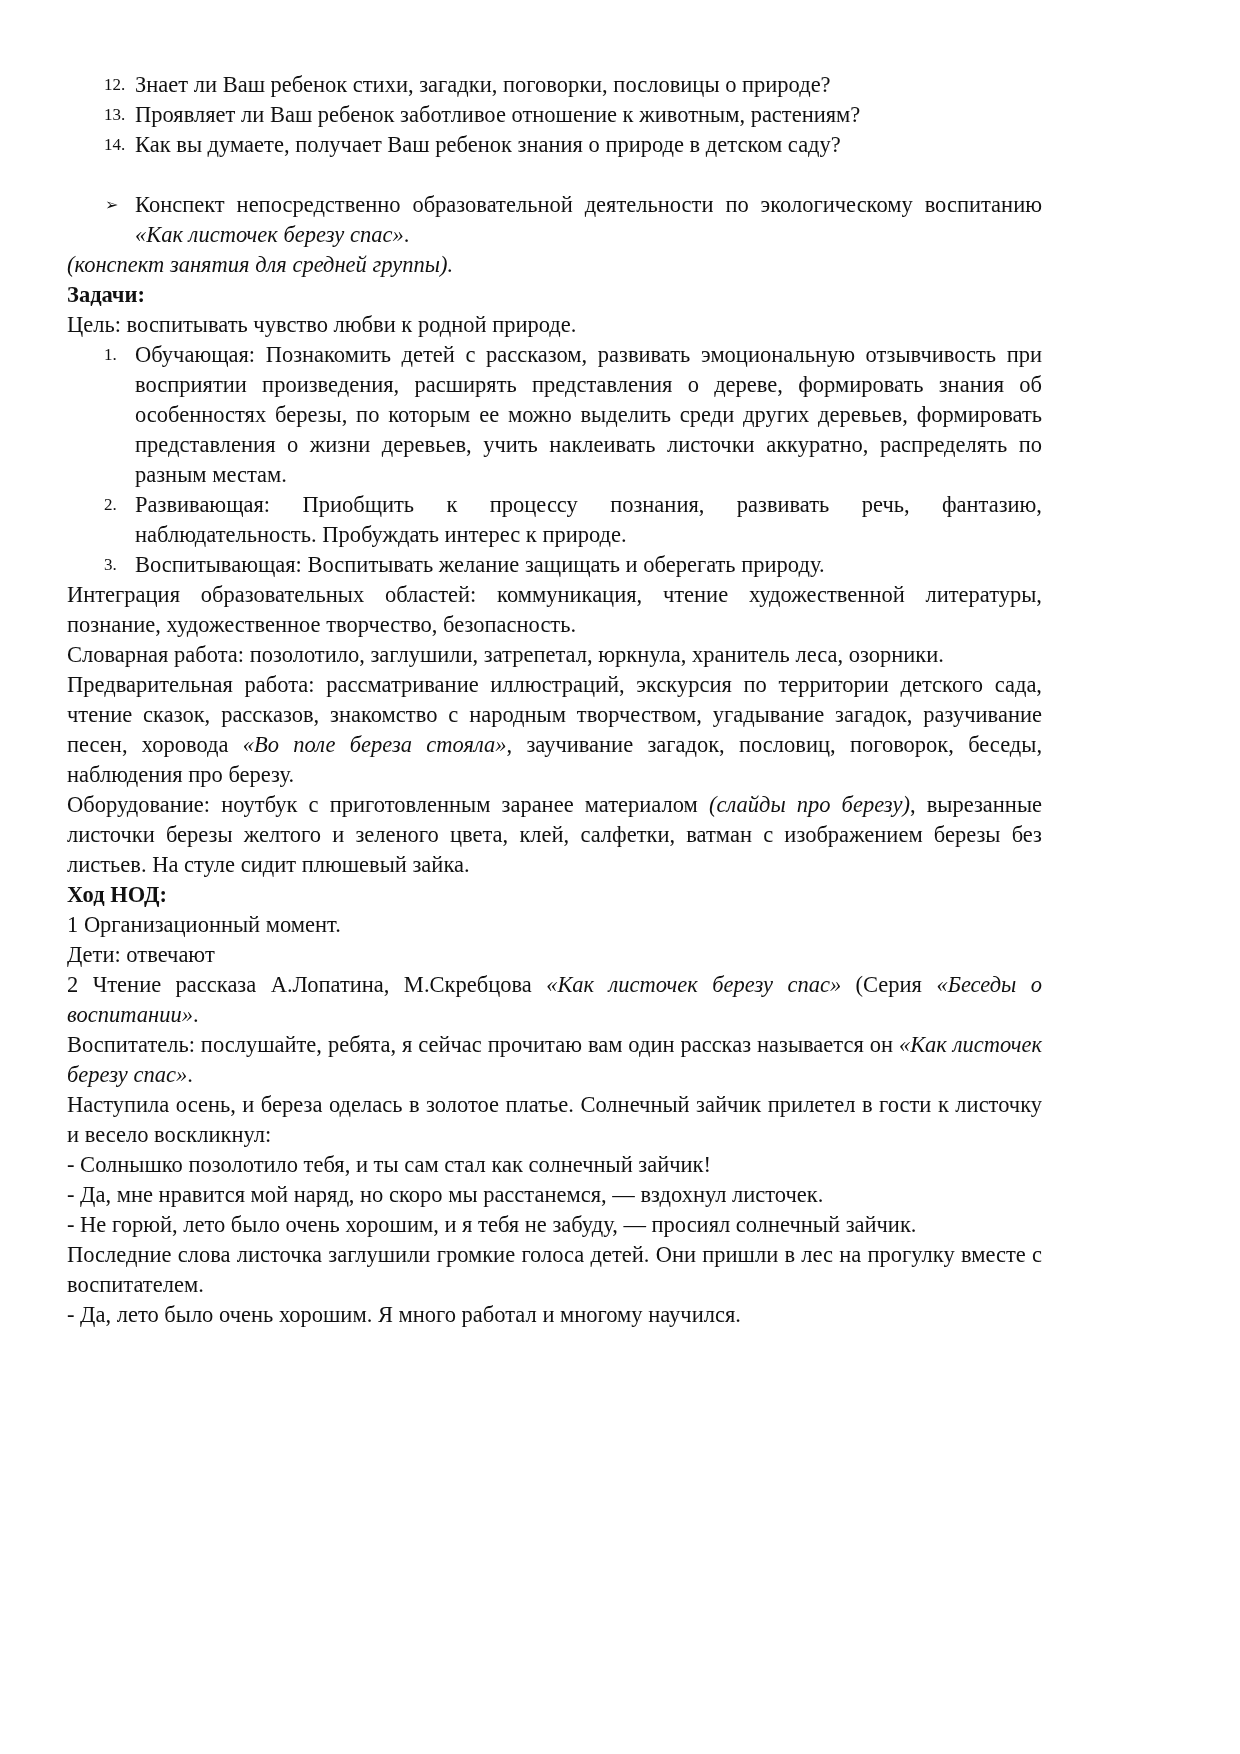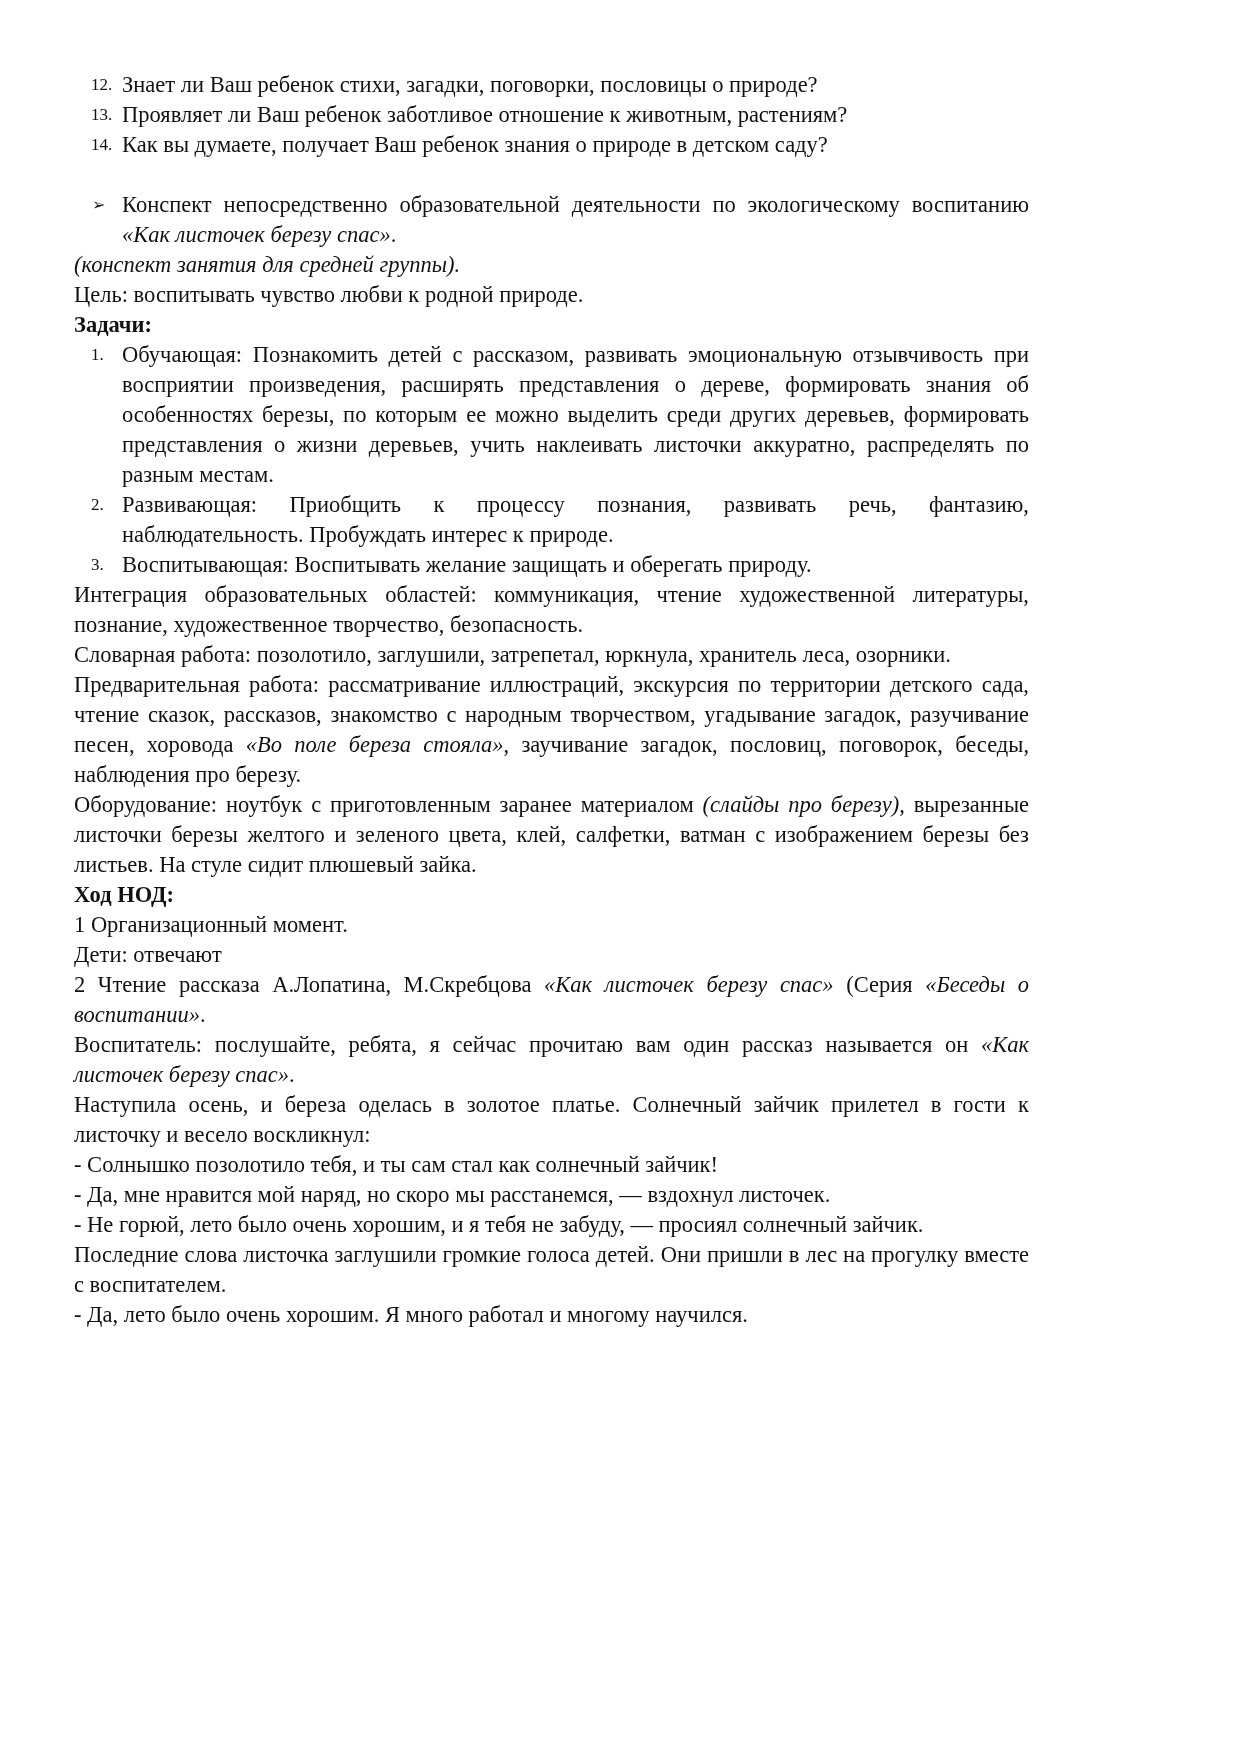--- a/index.html
+++ b/index.html
@@ -1,25 +1,25 @@
 <!DOCTYPE html>
 <html><head>
 <meta charset="utf-8">
 <style>
   html, body { margin: 0; padding: 0; background: #ffffff; }
   body { width: 1240px; height: 1754px; position: relative; overflow: hidden;
          font-family: "Liberation Serif", "DejaVu Serif", serif; color: #111; }
-  .page { position: absolute; left: 54px; top: 70px; width: 975px; font-size: 22.5px; line-height: 30px; }
+  .page { position: absolute; left: 67px; top: 70px; width: 975px; font-size: 22.5px; line-height: 30px; }
   .q { position: relative; padding-left: 68px; }
   .q .num { position: absolute; left: 37px; font-size: 17px; }
   .bullet { position: relative; padding-left: 68px; text-align: justify; margin-top: 30px; }
   .bullet .mark { position: absolute; left: 38px; font-size: 16px; top: 0; }
   .task { position: relative; padding-left: 68px; text-align: justify; text-align-last: left; }
   .task .num { position: absolute; left: 37px; font-size: 17px; }
-  .p { text-align: justify; text-align-last: left; margin-left: 20px; }
+  .p { text-align: justify; text-align-last: left; }
   .bold { font-weight: bold; }
   .it { font-style: italic; }
   .bi { font-weight: normal; font-style: italic; }
 </style>
 </head>
 <body>
 
 <div class="page">
 
   <div class="q">
@@ -34,22 +34,22 @@
     <span class="num">14.</span>
     <span>Как вы думаете, получает Ваш ребенок знания о природе в детском саду?</span>
   </div>
 
   <div class="bullet">
     <span class="mark">➢</span>
     <span>Конспект непосредственно образовательной деятельности по экологическому воспитанию </span><span class="bi">«Как листочек березу спас»</span><span>.</span>
   </div>
 
   <div class="p it">(конспект занятия для средней группы).</div>
+  <div class="p bold">Задачи:</div>
   <div class="p">Цель: воспитывать чувство любви к родной природе.</div>
-  <div class="p bold">Задачи:</div>
 
   <div class="task">
     <span class="num">1.</span>
     <span>Обучающая: Познакомить детей с рассказом, развивать эмоциональную отзывчивость при восприятии произведения, расширять представления о дереве, формировать знания об особенностях березы, по которым ее можно выделить среди других деревьев, формировать представления о жизни деревьев, учить наклеивать листочки аккуратно, распределять по разным местам.</span>
   </div>
   <div class="task">
     <span class="num">2.</span>
     <span>Развивающая: Приобщить к процессу познания, развивать речь, фантазию, наблюдательность. Пробуждать интерес к природе.</span>
   </div>
   <div class="task">

